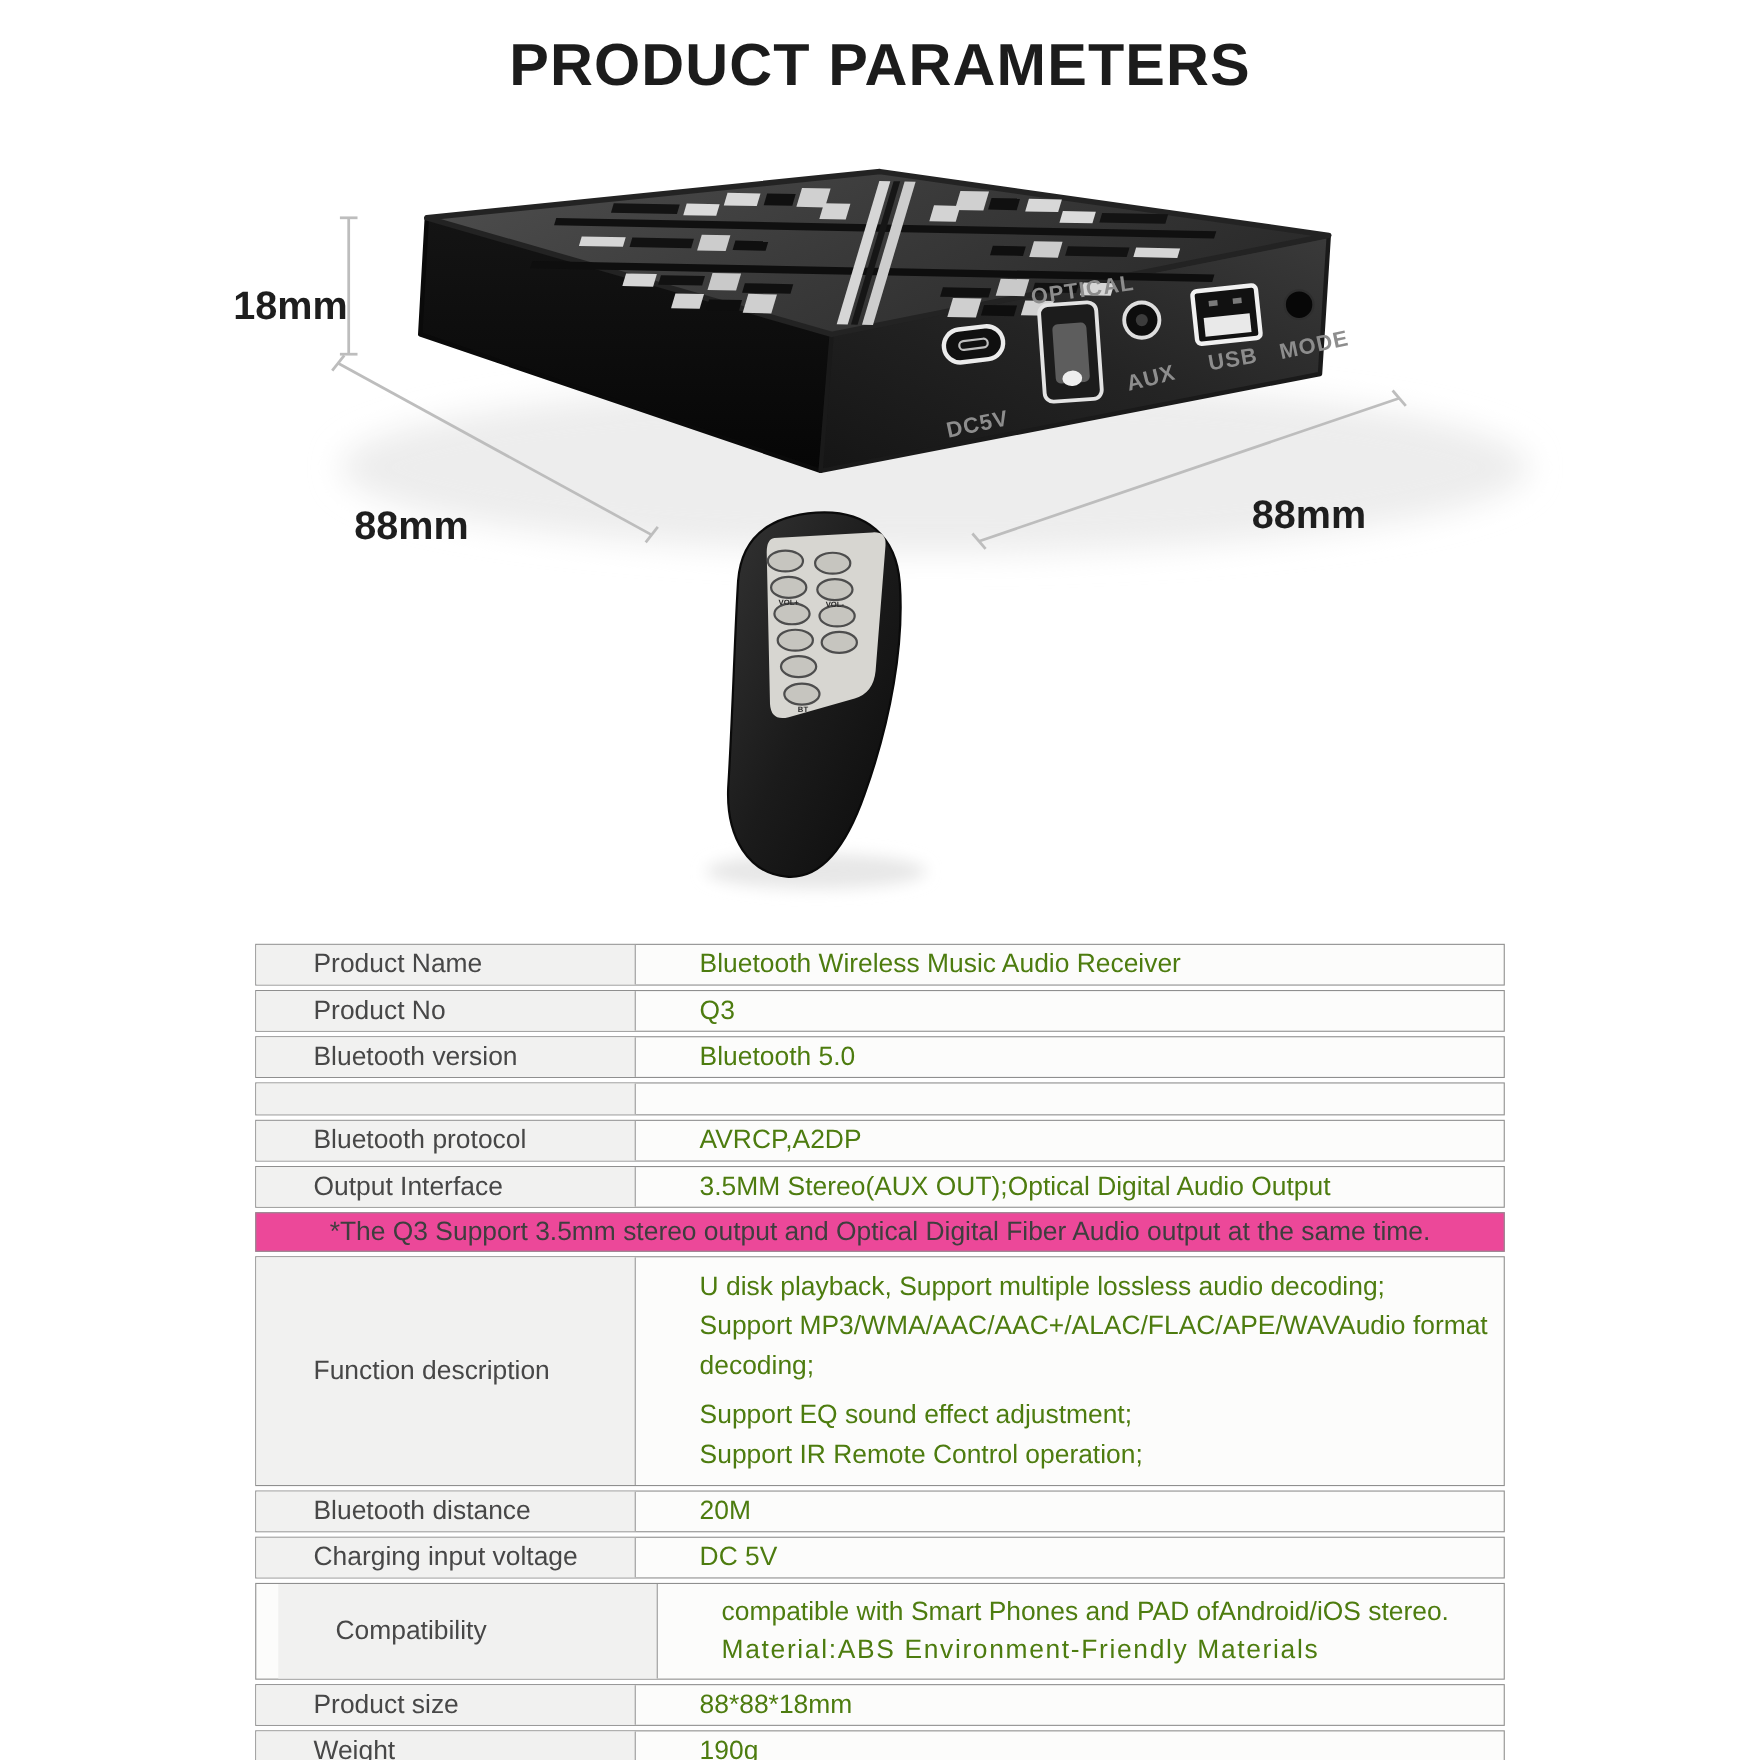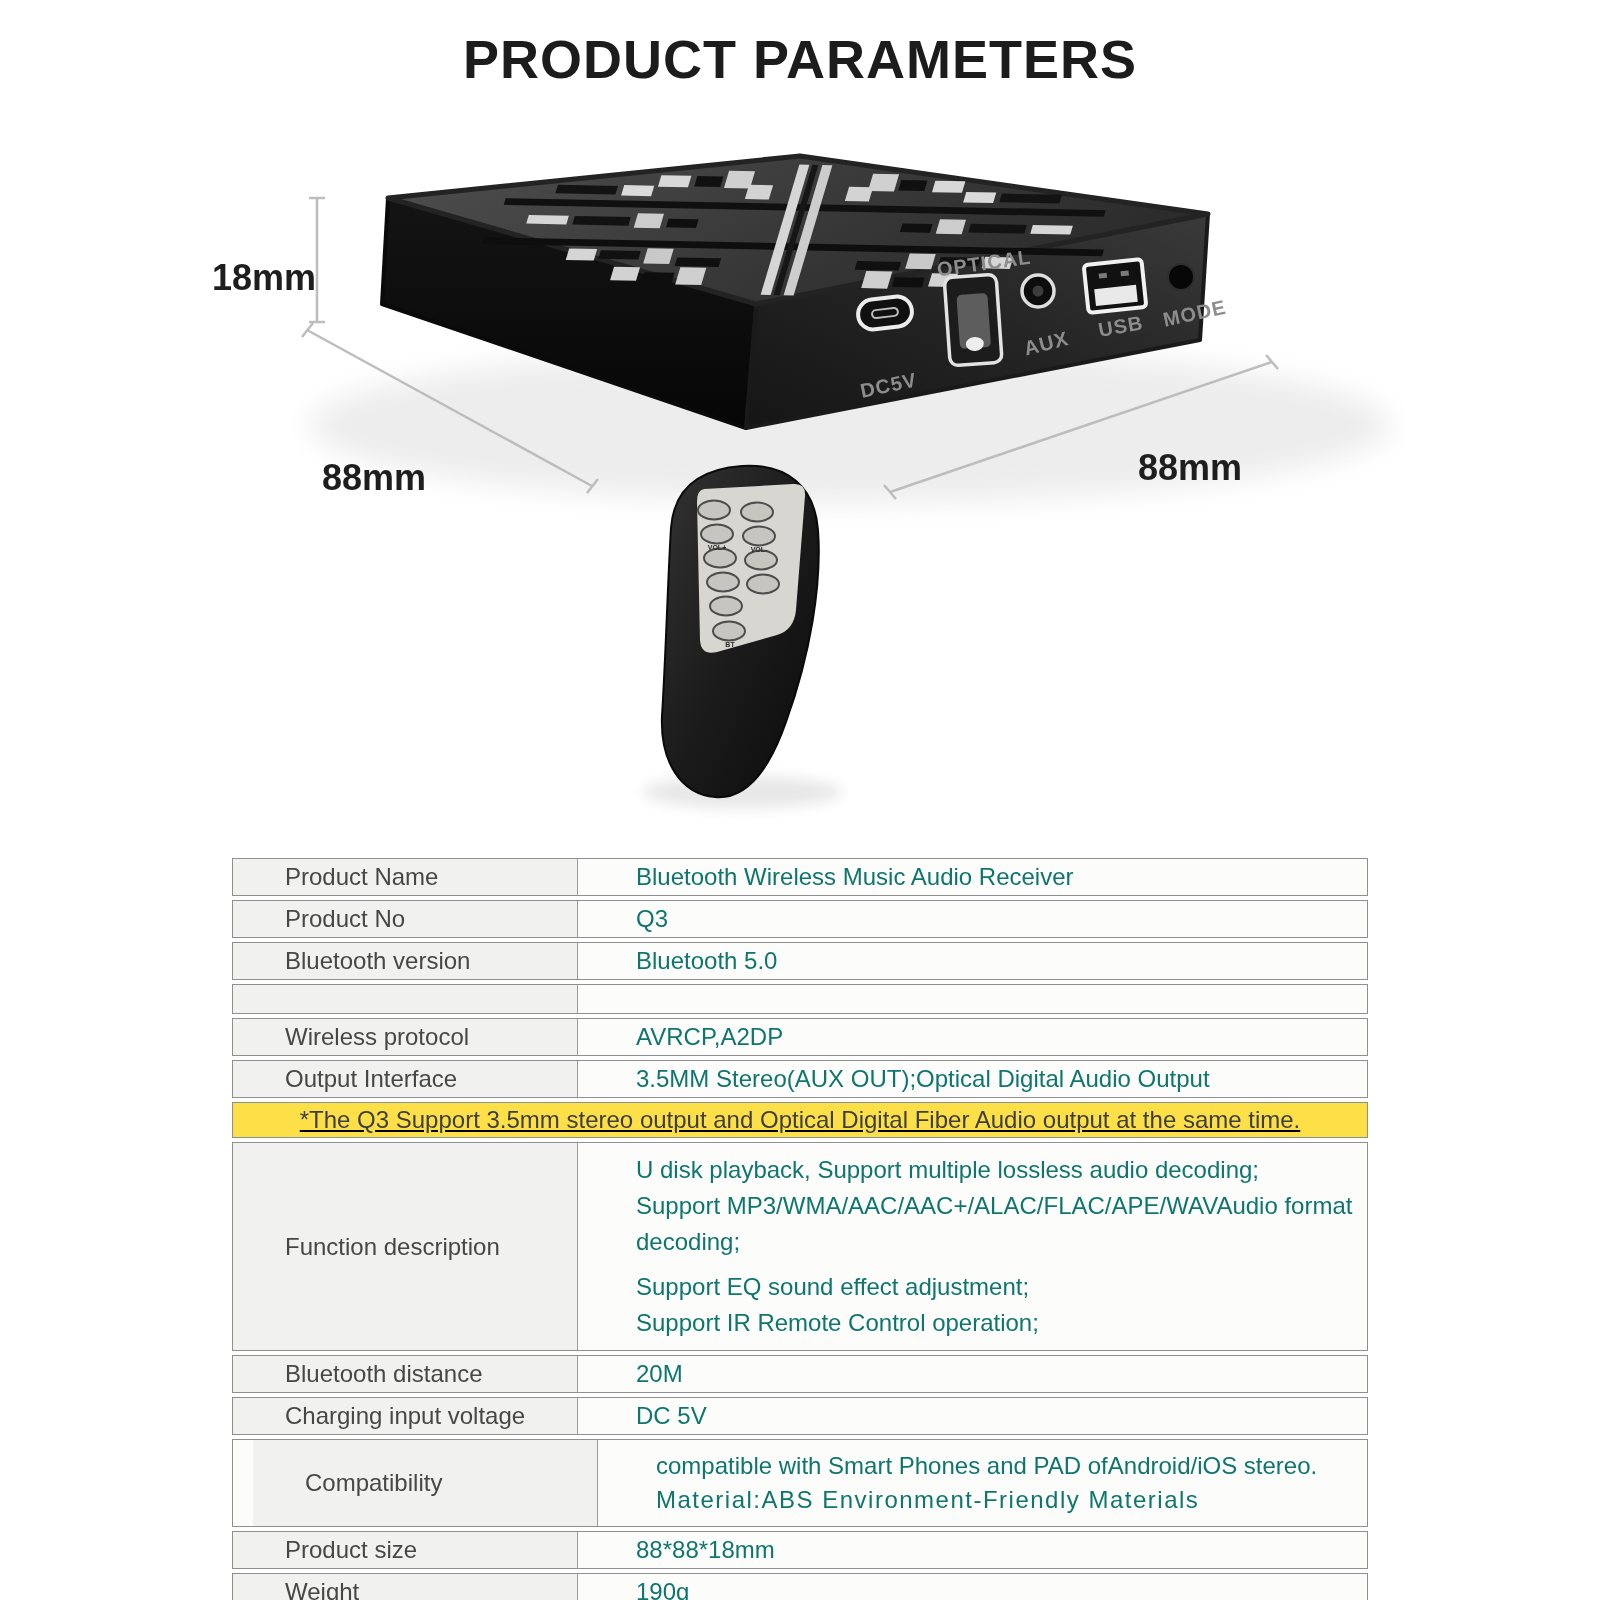--- a/index.html
+++ b/index.html
@@ -9,23 +9,23 @@
         font-size:54px;font-weight:700;letter-spacing:1px;color:#1c1c1c;}
   .illustration{position:absolute;top:0;left:0;}
 
   
   .spec-table{position:absolute;left:232px;top:858px;width:1136px;}
   .t-row{display:flex;align-items:stretch;border:1px solid #8f8f8f;background:#fcfcfb;
          margin-bottom:4px;min-height:38px;box-sizing:border-box;}
   .t-label{flex:0 0 345px;width:345px;background:#f1f1f0;border-right:1px solid #9b9b9b;
          display:flex;align-items:center;padding-left:52px;box-sizing:border-box;
          font-size:24px;color:#474747;}
-  .t-value{flex:1;display:flex;align-items:center;padding-left:58px;font-size:24px;color:#0f766e;}
+  .t-value{flex:1;display:flex;align-items:center;padding-left:58px;font-size:24px;color:#4d7c0f;}
   .t-row.empty{min-height:30px;}
-  .t-row.note-row{min-height:36px;background:#fde047;text-decoration:underline;}
+  .t-row.note-row{min-height:36px;background:#ec4899;}
   .t-note{flex:1;display:flex;align-items:center;justify-content:center;
          font-size:24px;color:#3e3e3e;padding:0 8px;}
   .t-value.multi{display:block;padding-top:9px;padding-bottom:9px;}
   .t-value.multi div{line-height:36px;}
   .t-value.multi .para-gap{margin-top:9px;}
   .t-row.compat .t-value div{line-height:34px;}
   .t-row.compat{min-height:76px;padding-left:20px;}
   .ls-wide{letter-spacing:1.5px;}
 
   
@@ -227,21 +227,21 @@
       <div class="t-label">Bluetooth version</div>
       <div class="t-value">Bluetooth 5.0</div>
     </div>
 
     <div class="t-row empty">
       <div class="t-label"></div>
       <div class="t-value"></div>
     </div>
 
     <div class="t-row">
-      <div class="t-label">Wireless protocol</div>
+      <div class="t-label">Bluetooth protocol</div>
       <div class="t-value">AVRCP,A2DP</div>
     </div>
 
     <div class="t-row">
       <div class="t-label">Output Interface</div>
       <div class="t-value">3.5MM Stereo(AUX OUT);Optical Digital Audio Output</div>
     </div>
 
     <div class="t-row note-row">
       <div class="t-note">*The Q3 Support 3.5mm stereo output and Optical Digital Fiber Audio output at the same time.</div>

